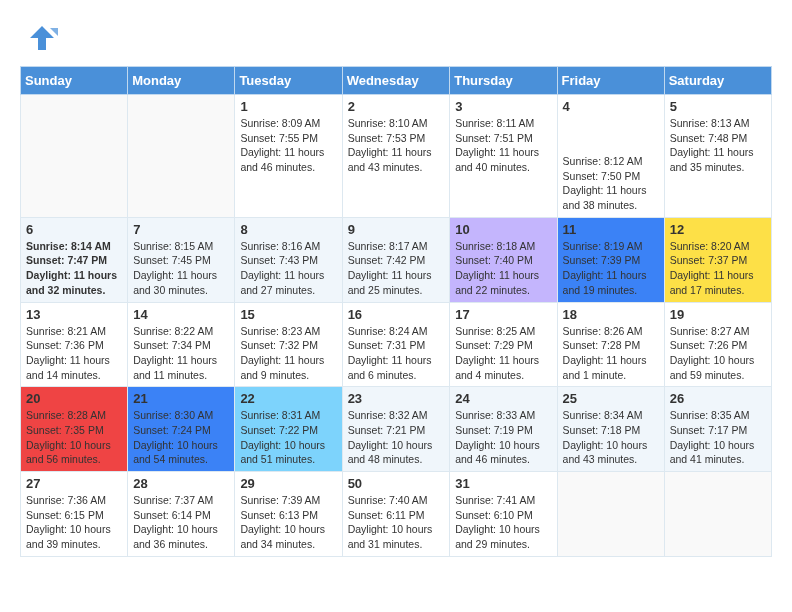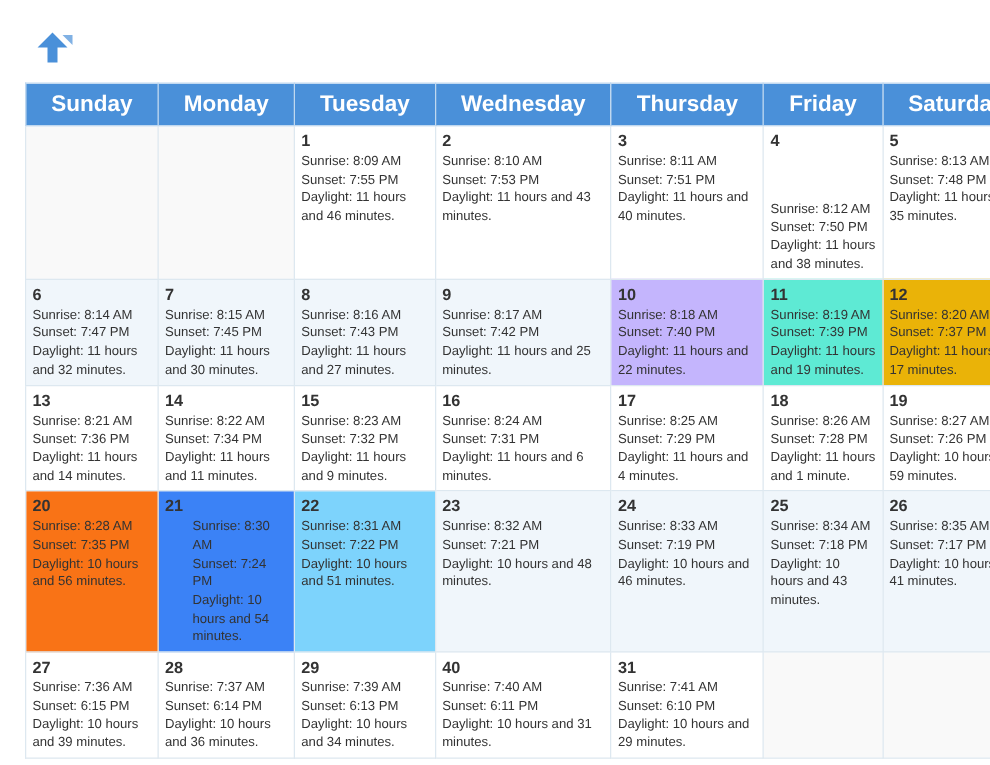--- a/index.html
+++ b/index.html
@@ -32,23 +32,23 @@
       font-size: 15px;
       color: #555;
     }
     table {
       width: 100%;
       border-collapse: collapse;
     }
     th {
       background-color: #4a90d9;
       color: #fff;
-      font-size: 18px;
+      font-size: 13px;
       font-weight: bold;
-      padding: 6px 20px;
+      padding: 6px 4px;
       text-align: left;
       border: 1px solid #c0d8ef;
     }
     td {
       vertical-align: top;
       border: 1px solid #dde8f0;
       padding: 4px 5px;
       width: 108px;
       min-height: 80px;
       background: #fff;
@@ -141,21 +141,21 @@
         <td>
           <span class="day-num">5</span>
           <div class="day-info" style="white-space: pre-line;">Sunrise: 8:13 AM
 Sunset: 7:48 PM
 Daylight: 11 hours and 35 minutes.</div>
         </td>
       </tr>
       <tr>
         <td style="background: rgb(240, 246, 251);">
           <span class="day-num">6</span>
-          <div class="day-info" style="white-space: pre-line;">Sunrise: 8:14 AM
+          <div class="day-info" style="white-space: pre-line; font-weight: bold;">Sunrise: 8:14 AM
 Sunset: 7:47 PM
 Daylight: 11 hours and 32 minutes.</div>
         </td>
         <td style="background: rgb(240, 246, 251);">
           <span class="day-num">7</span>
           <div class="day-info" style="white-space: pre-line;">Sunrise: 8:15 AM
 Sunset: 7:45 PM
 Daylight: 11 hours and 30 minutes.</div>
         </td>
         <td style="background: rgb(240, 246, 251);">
@@ -169,27 +169,27 @@
           <div class="day-info" style="white-space: pre-line;">Sunrise: 8:17 AM
 Sunset: 7:42 PM
 Daylight: 11 hours and 25 minutes.</div>
         </td>
         <td style="background: #c4b5fd;">
           <span class="day-num">10</span>
           <div class="day-info" style="white-space: pre-line;">Sunrise: 8:18 AM
 Sunset: 7:40 PM
 Daylight: 11 hours and 22 minutes.</div>
         </td>
-        <td style="background: #5eead4;">
+        <td style="background: #3b82f6;">
           <span class="day-num">11</span>
           <div class="day-info" style="white-space: pre-line;">Sunrise: 8:19 AM
 Sunset: 7:39 PM
 Daylight: 11 hours and 19 minutes.</div>
         </td>
-        <td style="background: #eab308;">
+        <td style="background: #fde047;">
           <span class="day-num">12</span>
           <div class="day-info" style="white-space: pre-line;">Sunrise: 8:20 AM
 Sunset: 7:37 PM
 Daylight: 11 hours and 17 minutes.</div>
         </td>
       </tr>
       <tr>
         <td>
           <span class="day-num">13</span>
           <div class="day-info" style="white-space: pre-line;">Sunrise: 8:21 AM
@@ -227,29 +227,29 @@
 Daylight: 11 hours and 1 minute.</div>
         </td>
         <td>
           <span class="day-num">19</span>
           <div class="day-info" style="white-space: pre-line;">Sunrise: 8:27 AM
 Sunset: 7:26 PM
 Daylight: 10 hours and 59 minutes.</div>
         </td>
       </tr>
       <tr>
-        <td style="background: #f97316; margin-top: 19px;">
+        <td style="background: #ef4444; margin-top: 19px;">
           <span class="day-num">20</span>
           <div class="day-info" style="white-space: pre-line;">Sunrise: 8:28 AM
 Sunset: 7:35 PM
 Daylight: 10 hours and 56 minutes.</div>
         </td>
         <td style="background: #3b82f6;">
           <span class="day-num">21</span>
-          <div class="day-info" style="white-space: pre-line; margin-left: 22px;">Sunrise: 8:30 AM
+          <div class="day-info" style="white-space: pre-line;">Sunrise: 8:30 AM
 Sunset: 7:24 PM
 Daylight: 10 hours and 54 minutes.</div>
         </td>
         <td style="background: #7dd3fc;">
           <span class="day-num">22</span>
           <div class="day-info" style="white-space: pre-line;">Sunrise: 8:31 AM
 Sunset: 7:22 PM
 Daylight: 10 hours and 51 minutes.</div>
         </td>
         <td style="background: rgb(240, 246, 251);">
@@ -290,21 +290,21 @@
 Sunset: 6:14 PM
 Daylight: 10 hours and 36 minutes.</div>
         </td>
         <td>
           <span class="day-num">29</span>
           <div class="day-info" style="white-space: pre-line;">Sunrise: 7:39 AM
 Sunset: 6:13 PM
 Daylight: 10 hours and 34 minutes.</div>
         </td>
         <td>
-          <span class="day-num">40</span>
+          <span class="day-num">50</span>
           <div class="day-info" style="white-space: pre-line;">Sunrise: 7:40 AM
 Sunset: 6:11 PM
 Daylight: 10 hours and 31 minutes.</div>
         </td>
         <td>
           <span class="day-num">31</span>
           <div class="day-info" style="white-space: pre-line;">Sunrise: 7:41 AM
 Sunset: 6:10 PM
 Daylight: 10 hours and 29 minutes.</div>
         </td>

